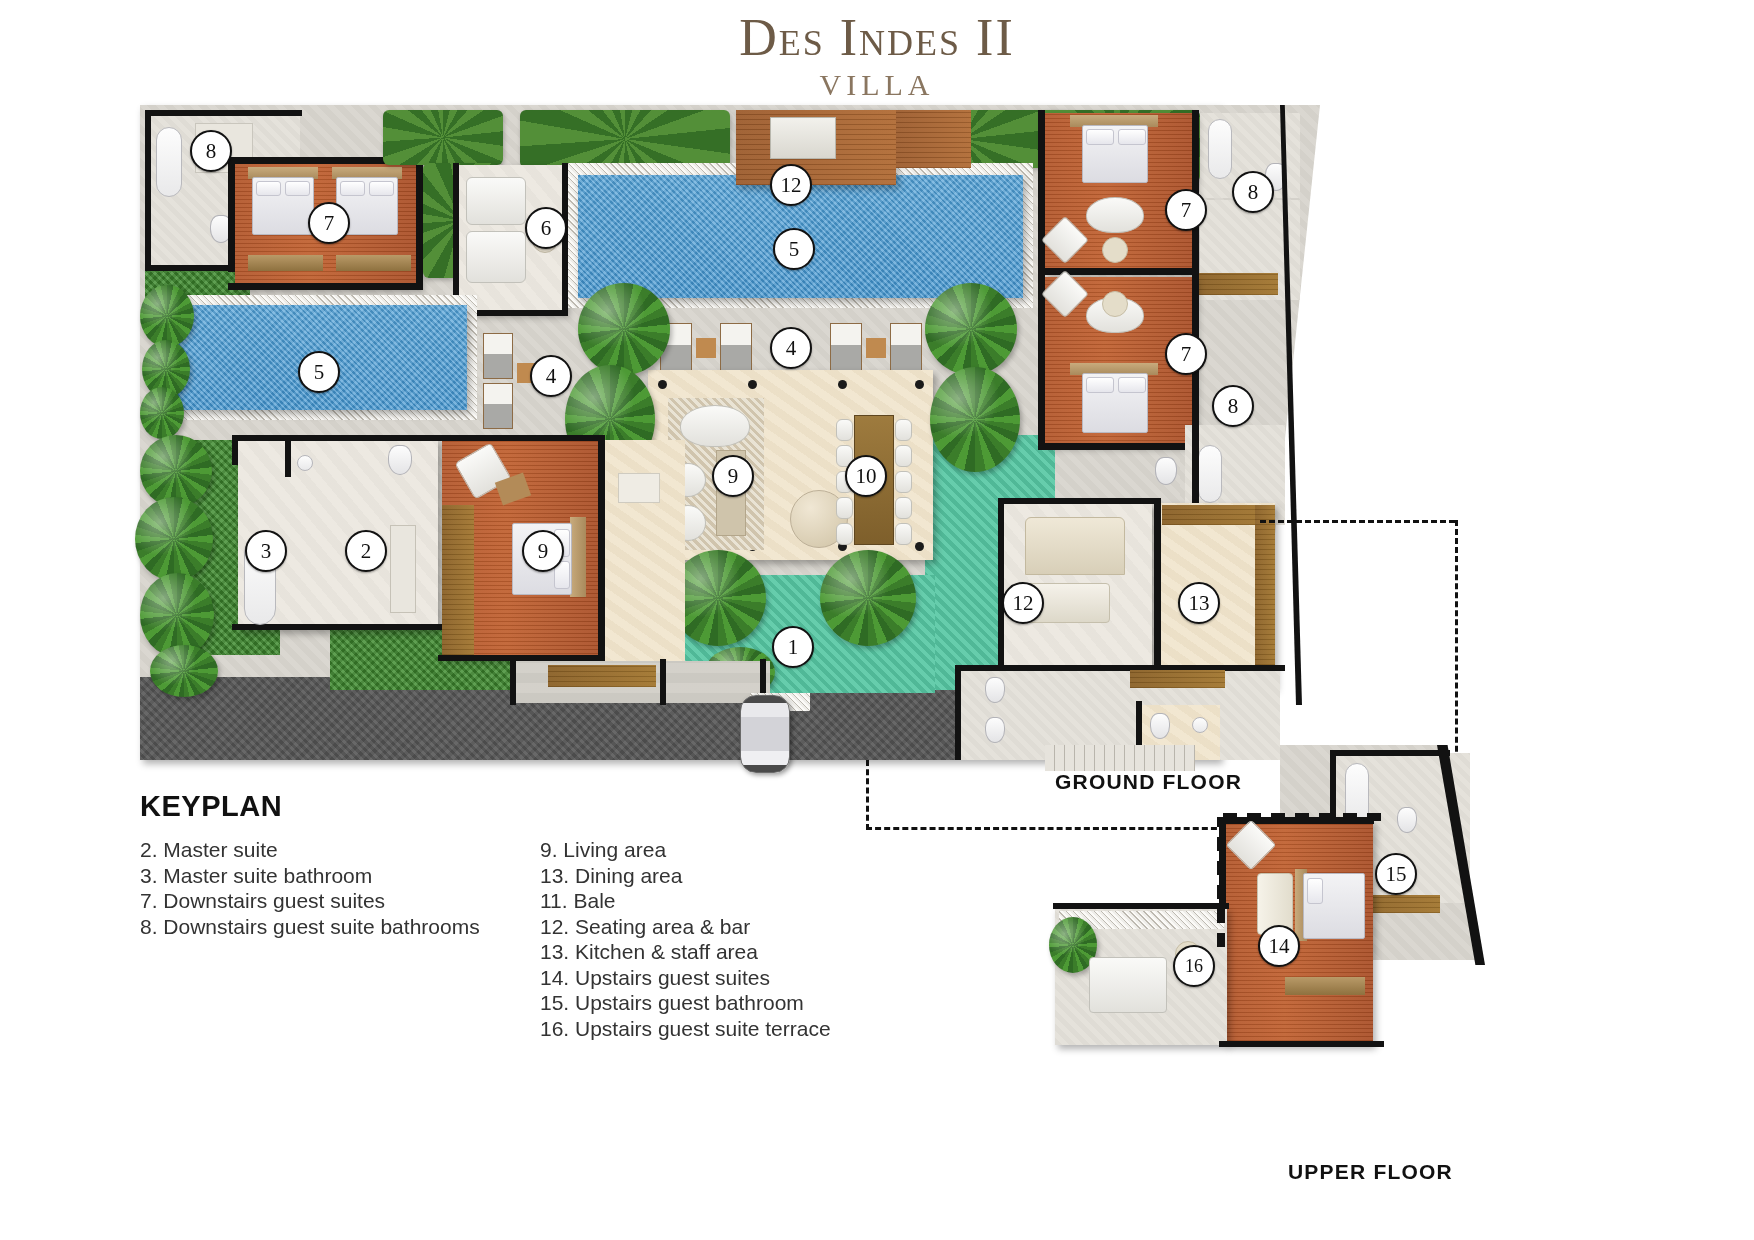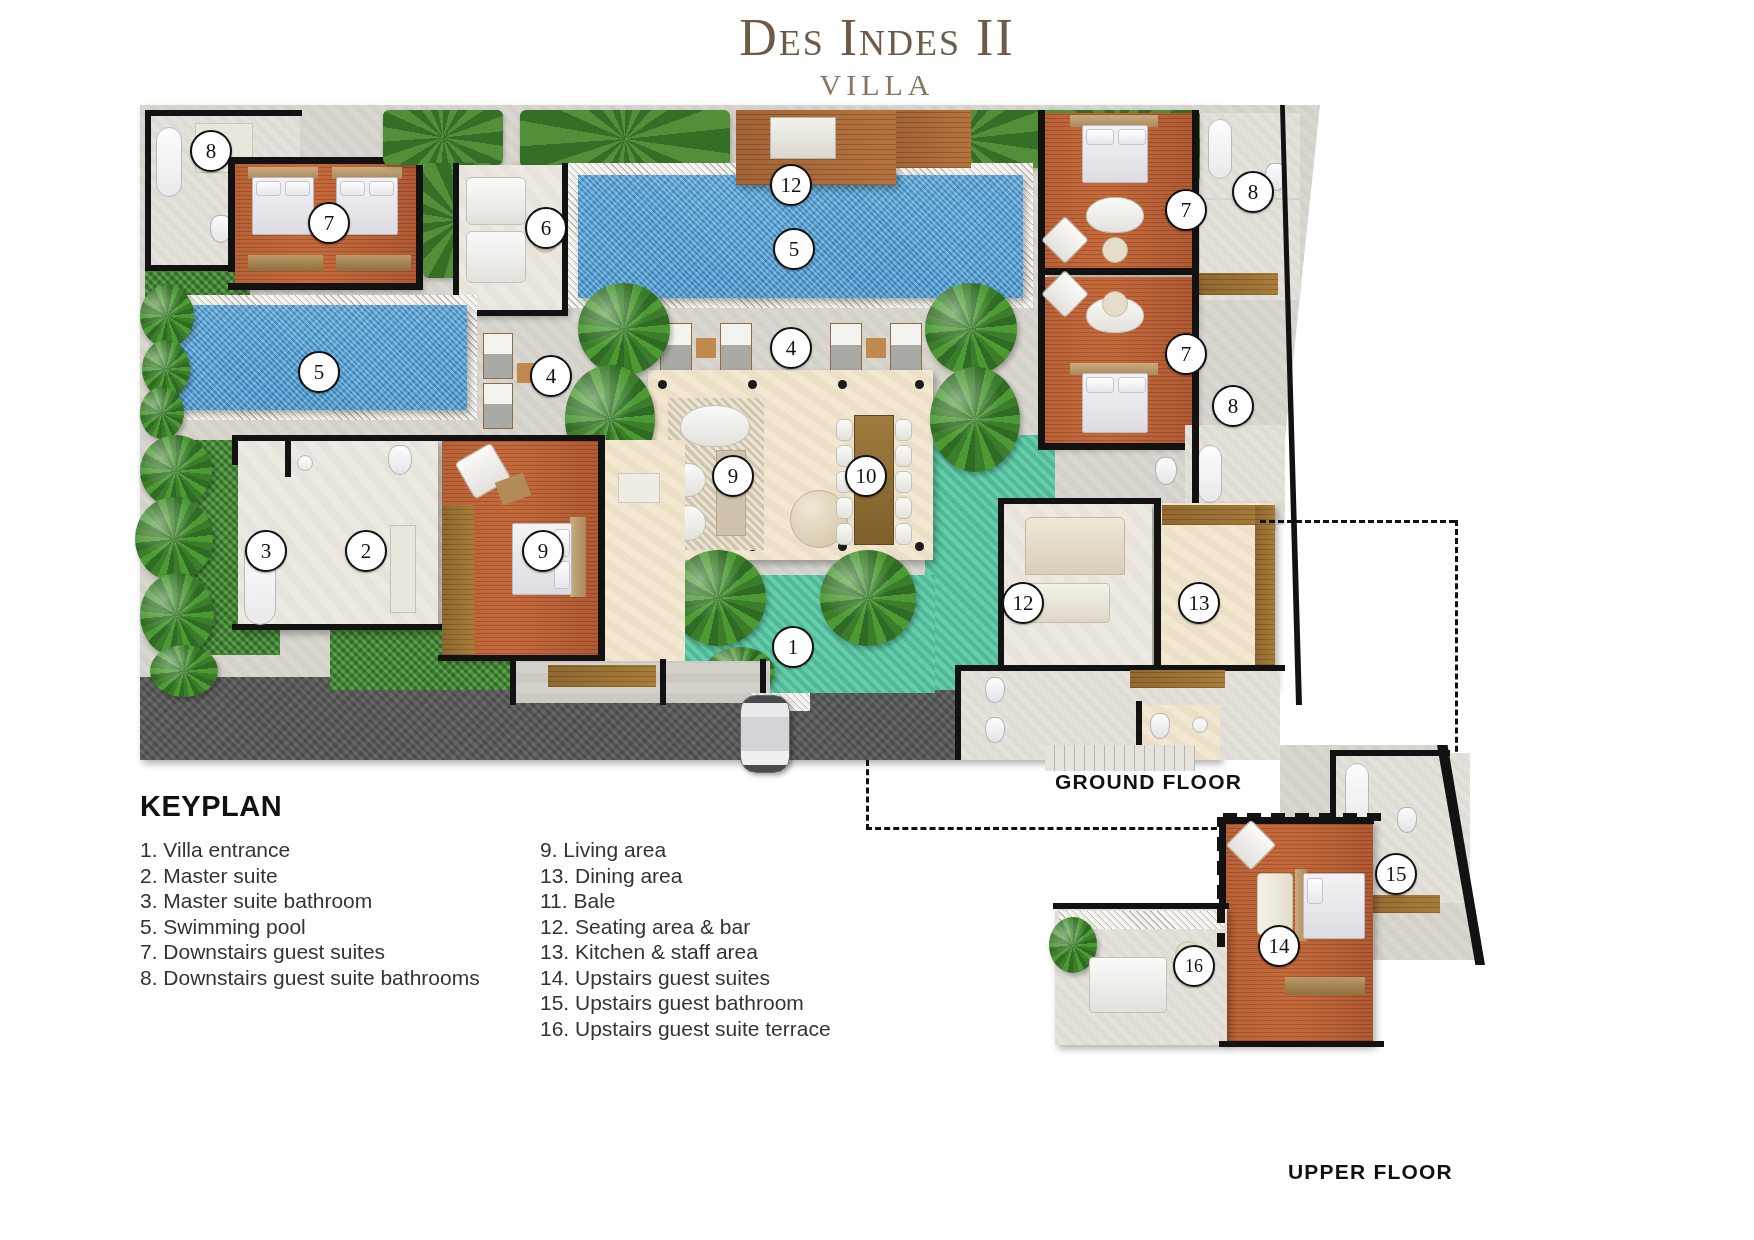--- a/index.html
+++ b/index.html
@@ -475,24 +475,22 @@
       <span>16</span>
     </div>
 </div>
 
 <div class="floorlabel" style="left:1272px;top:1160px;margin-left:16px;">UPPER FLOOR</div>
 
 <div id="keyplan">
   <h2>KEYPLAN</h2>
   <div class="key-cols">
     <div class="key-col">
-      <div class="key-item">1. Villa entrance</div>
       <div class="key-item">2. Master suite</div>
       <div class="key-item">3. Master suite bathroom</div>
-      <div class="key-item">5. Swimming pool</div>
       <div class="key-item">7. Downstairs guest suites</div>
       <div class="key-item">8. Downstairs guest suite bathrooms</div>
     </div>
     <div class="key-col second">
       <div class="key-item">9. Living area</div>
       <div class="key-item">13. Dining area</div>
       <div class="key-item">11. Bale</div>
       <div class="key-item">12. Seating area &amp; bar</div>
       <div class="key-item">13. Kitchen &amp; staff area</div>
       <div class="key-item">14. Upstairs guest suites</div>

